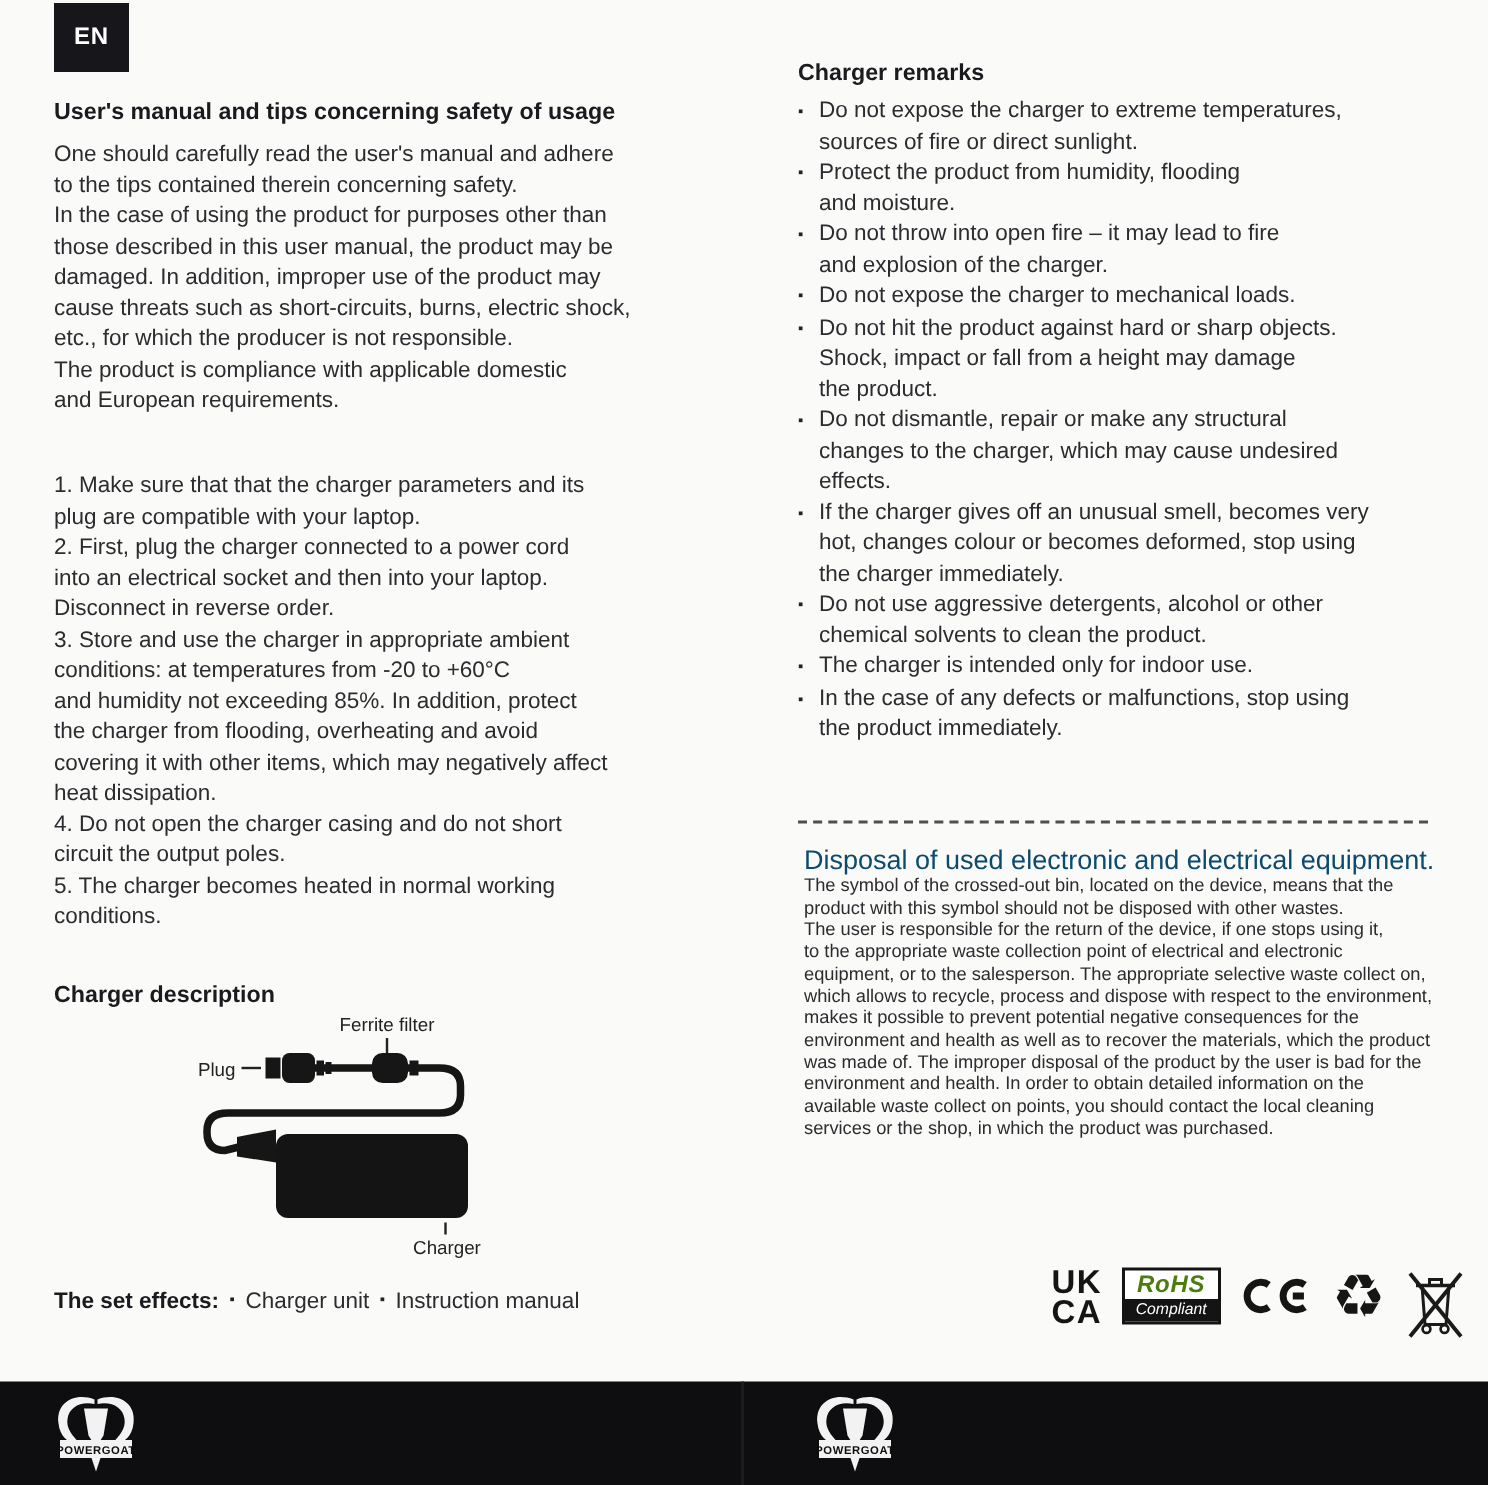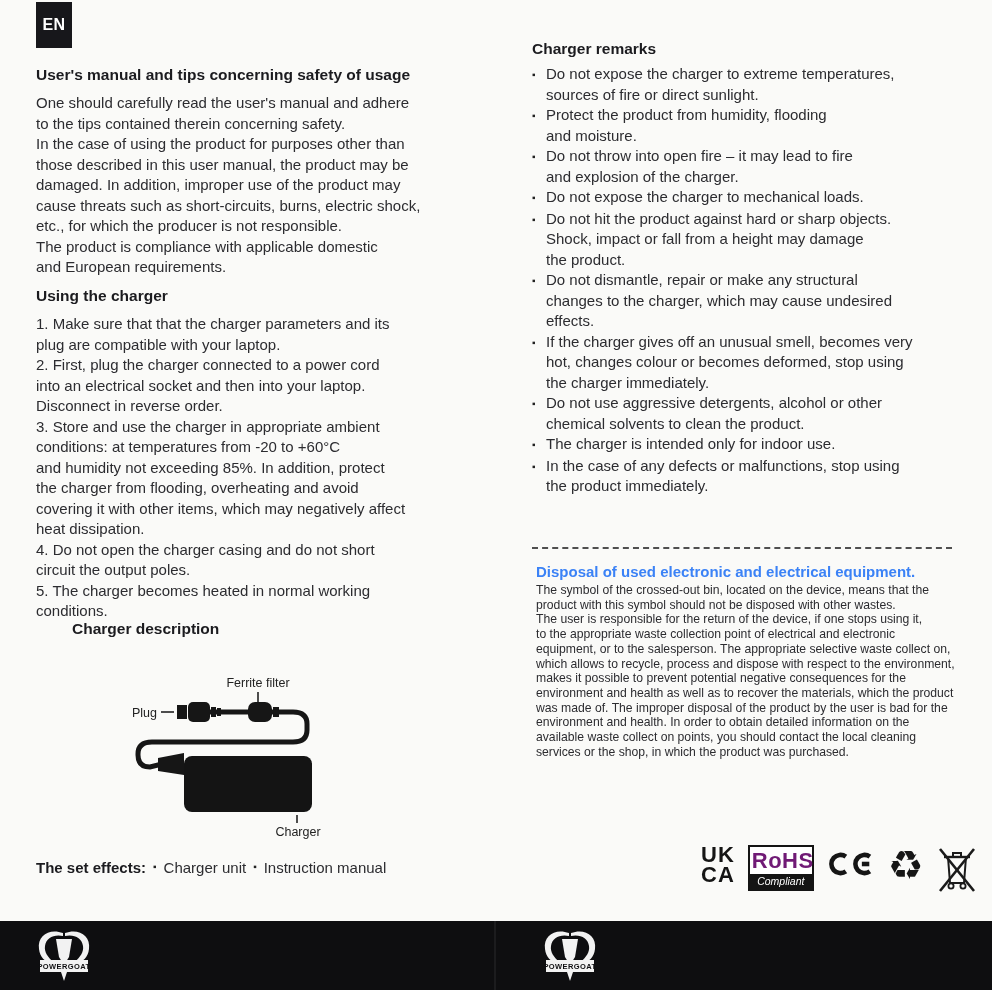--- a/index.html
+++ b/index.html
@@ -2,26 +2,26 @@
 <html><head>
 <meta charset="utf-8">
 <style>
   html,body{margin:0;padding:0;}
   body{width:992px;height:990px;background:#e9e9e7;font-family:"Liberation Sans","DejaVu Sans",sans-serif;}
   #page{position:relative;width:992px;height:990px;background:#fafaf8;overflow:hidden;color:#2a2a2e;}
 
   .abs{position:absolute;}
 
   
-  .en-badge{left:36px;top:2px;width:36px;height:46px;background:#17171b;color:#fff;
+  .en-badge{left:36px;top:2px;width:50px;height:46px;background:#17171b;color:#fff;
     display:flex;align-items:center;justify-content:center;font-weight:bold;font-size:16px;letter-spacing:.5px;}
 
   
   .h1{font-size:15.5px;font-weight:bold;color:#1b1b1f;}
-  .h-small{font-size:15px;font-weight:bold;color:#3b82f6;}
+  .h-small{font-size:18px;font-weight:normal;color:#0c4a6e;}
 
   
   .body-text{font-size:15px;line-height:20.5px;color:#2c2c30;white-space:pre-line;}
   .small-text{font-size:12.2px;line-height:14.7px;color:#2c2c30;white-space:pre-line;}
 
   
   .lc{left:36px;width:470px;}
 
   
   .remarks{left:532px;top:64px;width:446px;list-style:none;margin:0;padding:0;}
@@ -34,21 +34,21 @@
 
   
   .set-row{left:36px;top:859px;font-size:15px;color:#2c2c30;display:flex;align-items:center;gap:7px;}
   .set-row .lbl{font-weight:bold;color:#1b1b1f;}
   .sq{font-size:10px;position:relative;top:-1px;color:#222;}
 
   
   .certs{left:701px;top:845px;height:56px;display:flex;align-items:flex-start;gap:13px;}
   .ukca{font-weight:bold;font-size:22px;line-height:20px;letter-spacing:1px;color:#151515;}
   .rohs{border:2.5px solid #141414;background:#fff;width:62px;text-align:center;}
-  .rohs .r1{font-size:22px;font-weight:bold;color:#701a75;padding:1px 2px 0;letter-spacing:.5px;}
+  .rohs .r1{font-size:16px;font-weight:bold;color:#4d7c0f;padding:1px 2px 0;letter-spacing:.5px;font-style:italic;}
   .rohs .r2{background:#141414;color:#fff;font-size:10.5px;padding:1px 0 2px;font-style:italic;}
   .recycle-glyph{font-size:40px;line-height:40px;color:#161616;font-family:"DejaVu Sans",sans-serif;}
 
   
   .footer-bar{left:0;top:921px;width:992px;height:86px;background:#0e0e10;}
   .seam{position:absolute;left:494px;top:0;width:2px;height:69px;background:#1c1c1e;}
 
   svg text{font-family:"Liberation Sans","DejaVu Sans",sans-serif;}
 </style>
 </head>
@@ -62,38 +62,37 @@
   <div class="abs lc body-text" style="top:93px;">One should carefully read the user's manual and adhere
 to the tips contained therein concerning safety.
 In the case of using the product for purposes other than
 those described in this user manual, the product may be
 damaged. In addition, improper use of the product may
 cause threats such as short-circuits, burns, electric shock,
 etc., for which the producer is not responsible.
 The product is compliance with applicable domestic
 and European requirements.</div>
 
-  <div class="abs lc h1" style="top:287px;">Using the charger</div>
   <div class="abs lc body-text" style="top:314px;">1. Make sure that that the charger parameters and its
 plug are compatible with your laptop.
 2. First, plug the charger connected to a power cord
 into an electrical socket and then into your laptop.
 Disconnect in reverse order.
 3. Store and use the charger in appropriate ambient
 conditions: at temperatures from -20 to +60°C
 and humidity not exceeding 85%. In addition, protect
 the charger from flooding, overheating and avoid
 covering it with other items, which may negatively affect
 heat dissipation.
 4. Do not open the charger casing and do not short
 circuit the output poles.
 5. The charger becomes heated in normal working
 conditions.</div>
 
-  <div class="abs lc h1" style="top:620px;margin-left:36px;">Charger description</div>
+  <div class="abs lc h1" style="top:655px;">Charger description</div>
 
   <svg class="abs" style="left:88px;top:664px;" width="290" height="182" viewBox="0 0 290 182">
 
     <text x="170" y="23" font-size="12.5" fill="#222" text-anchor="middle">Ferrite filter</text>
     <line x1="170" y1="28" x2="170" y2="40" stroke="#222" stroke-width="1.6"></line>
 
     <text x="69" y="53" font-size="12.5" fill="#222" text-anchor="end">Plug</text>
     <line x1="73" y1="48" x2="86" y2="48" stroke="#222" stroke-width="1.6"></line>
 
     <path d="M114,48 H205 Q219,48 219,60 V66 Q219,78 205,78 H64 Q50,78 50,90 V91 Q50,103 62,103 L74,100" fill="none" stroke="#161616" stroke-width="5" stroke-linecap="round"></path>

